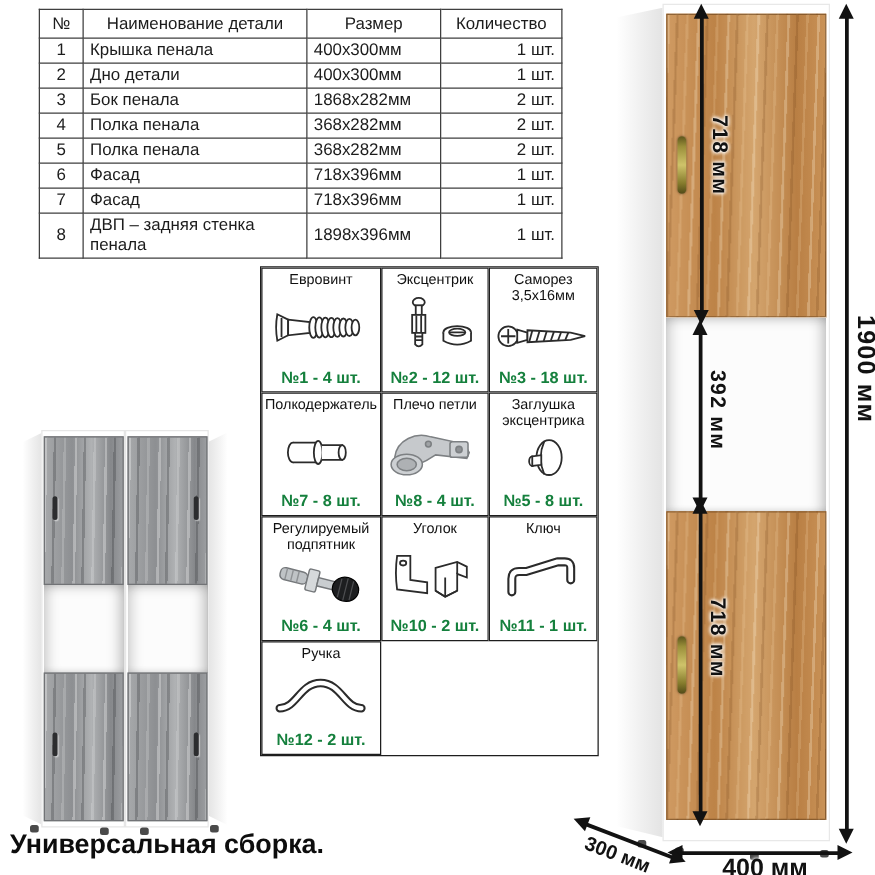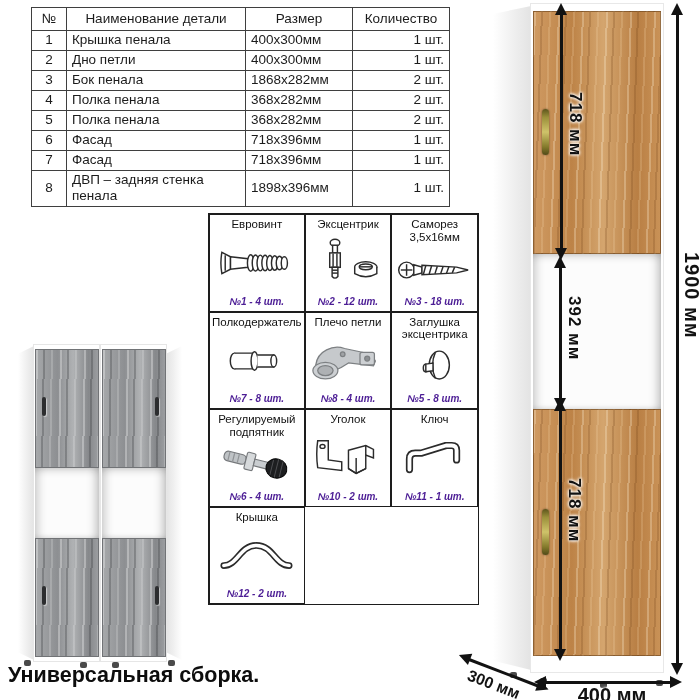--- a/index.html
+++ b/index.html
@@ -17,21 +17,21 @@
   .col-size{width:96px;text-align:left;}
   .col-qty{width:86px;text-align:right;}
 
   
   #hw-grid{position:absolute;left:208px;top:213px;width:269px;height:390px;
            display:grid;grid-template-columns:repeat(3,1fr);grid-template-rows:repeat(4,1fr);
            border:1.6px solid #1d1d1d;}
   .hw-cell{border:1.3px solid #1d1d1d;display:flex;flex-direction:column;align-items:center;
            justify-content:space-between;padding:3px 2px 4px;background:#fff;}
   .hw-title{font-weight:normal;font-size:11.5px;text-align:center;line-height:1.12;color:#111;}
-  .hw-count{font-weight:bold;font-size:10px;color:#4c1d95;white-space:nowrap;font-style:italic;}
+  .hw-count{font-weight:bold;font-size:13px;color:#15803d;white-space:nowrap;}
   .hw-icon{flex:1;display:flex;align-items:center;justify-content:center;width:100%;}
   .hw-icon svg{max-width:82px;max-height:50px;}
 
   
   .wood{background-color:#c9935b;
     background-image:
       repeating-linear-gradient(92deg,rgba(255,244,220,.28) 0 2px,rgba(0,0,0,0) 2px 7px,
         rgba(110,62,20,.22) 7px 9px,rgba(0,0,0,0) 9px 15px,rgba(255,230,190,.18) 15px 17px,rgba(0,0,0,0) 17px 24px),
       linear-gradient(90deg,#cf9a62,#bd8347 30%,#d4a56e 55%,#b97f44 82%,#c99257);
     border:1px solid rgba(92,56,20,.55);box-sizing:border-box;}
@@ -89,21 +89,21 @@
     </thead>
     <tbody>
       <tr>
         <td class="col-num">1</td>
         <td class="col-name">Крышка пенала</td>
         <td class="col-size">400х300мм</td>
         <td class="col-qty">1 шт.</td>
       </tr>
       <tr>
         <td class="col-num">2</td>
-        <td class="col-name">Дно петли</td>
+        <td class="col-name">Дно детали</td>
         <td class="col-size">400х300мм</td>
         <td class="col-qty">1 шт.</td>
       </tr>
       <tr>
         <td class="col-num">3</td>
         <td class="col-name">Бок пенала</td>
         <td class="col-size">1868х282мм</td>
         <td class="col-qty">2 шт.</td>
       </tr>
       <tr>
@@ -305,21 +305,21 @@
       <div class="hw-icon">
         <svg viewBox="0 0 80 52">
           <path d="M14 38 V27 Q14 21 20 21 H26 L52 13 H58 Q63 13 63 18 V28" fill="none" stroke="#2b2b2b" stroke-width="7.5" stroke-linecap="round" stroke-linejoin="round"></path>
           <path d="M14 38 V27 Q14 21 20 21 H26 L52 13 H58 Q63 13 63 18 V28" fill="none" stroke="#ffffff" stroke-width="4" stroke-linecap="round" stroke-linejoin="round"></path>
         </svg>
       </div>
       <div class="hw-count">№11 - 1 шт.</div>
     </div>
 
     <div class="hw-cell">
-      <div class="hw-title">Крышка</div>
+      <div class="hw-title">Ручка</div>
       <div class="hw-icon">
         <svg viewBox="0 0 80 52">
           <path d="M6 36 C20 36 23 15 40 15 C57 15 60 36 74 36" fill="none" stroke="#2b2b2b" stroke-width="7" stroke-linecap="round"></path>
           <path d="M6 36 C20 36 23 15 40 15 C57 15 60 36 74 36" fill="none" stroke="#ffffff" stroke-width="3.6" stroke-linecap="round"></path>
         </svg>
       </div>
       <div class="hw-count">№12 - 2 шт.</div>
     </div>
   </div>
 

